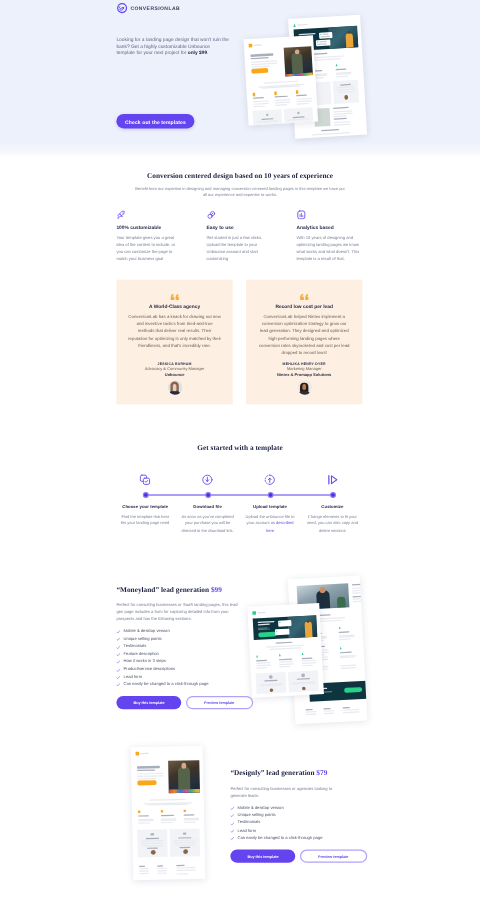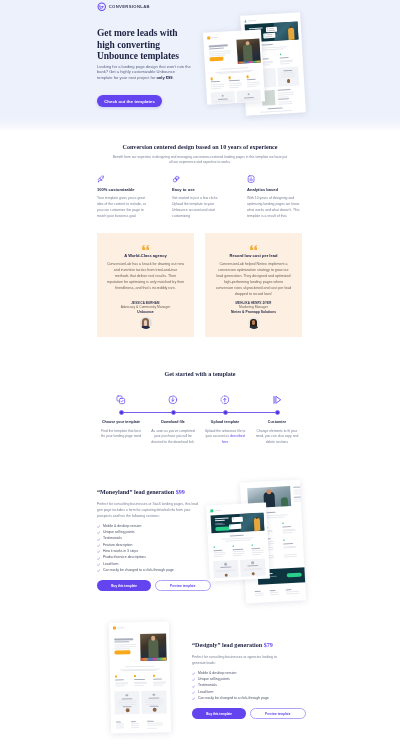--- a/index.html
+++ b/index.html
@@ -163,25 +163,20 @@
     <div class="logo">
       <svg class="logo-mark" viewBox="0 0 24 24">
         <circle cx="12" cy="12" r="9.3" fill="none" stroke="#6344ee" stroke-width="2.6"></circle>
         <path d="M7.3 15.6c2.6 1.3 5.2 .6 6.6-1.1 1.1-1.4 .6-3.1-.8-3.4-1.2-.3-2 .6-2.6 1.2-.9 .9-2.3 1-3.3 .1-1-.9-1-2.4-.2-3.5" fill="none" stroke="#6344ee" stroke-width="2.1" stroke-linecap="round"></path>
         <circle cx="14.7" cy="11.6" r="1.7" fill="#4a2ee0"></circle>
       </svg>
       <span class="logo-text">CONVERSIONLAB</span>
     </div>
 
     <div class="hero-inner">
-      <h1 class="hero-title">
-        <span>Get more leads with</span><br>
-        <span>high converting</span><br>
-        <span>Unbounce templates</span>
-      </h1>
       <p class="hero-sub"><span>Looking for a landing page design that won't ruin the</span><br><span>bank? Get a highly customizable Unbounce</span><br><span>template for your next project for </span><b>only $99</b><span>.</span></p>
     </div>
 
     <div class="hero-cta">
       <button class="btn-primary">Check out the templates</button>
     </div>
 
     <div class="mock mk-back">
       <div class="hdr">
         <span class="tri"></span>

